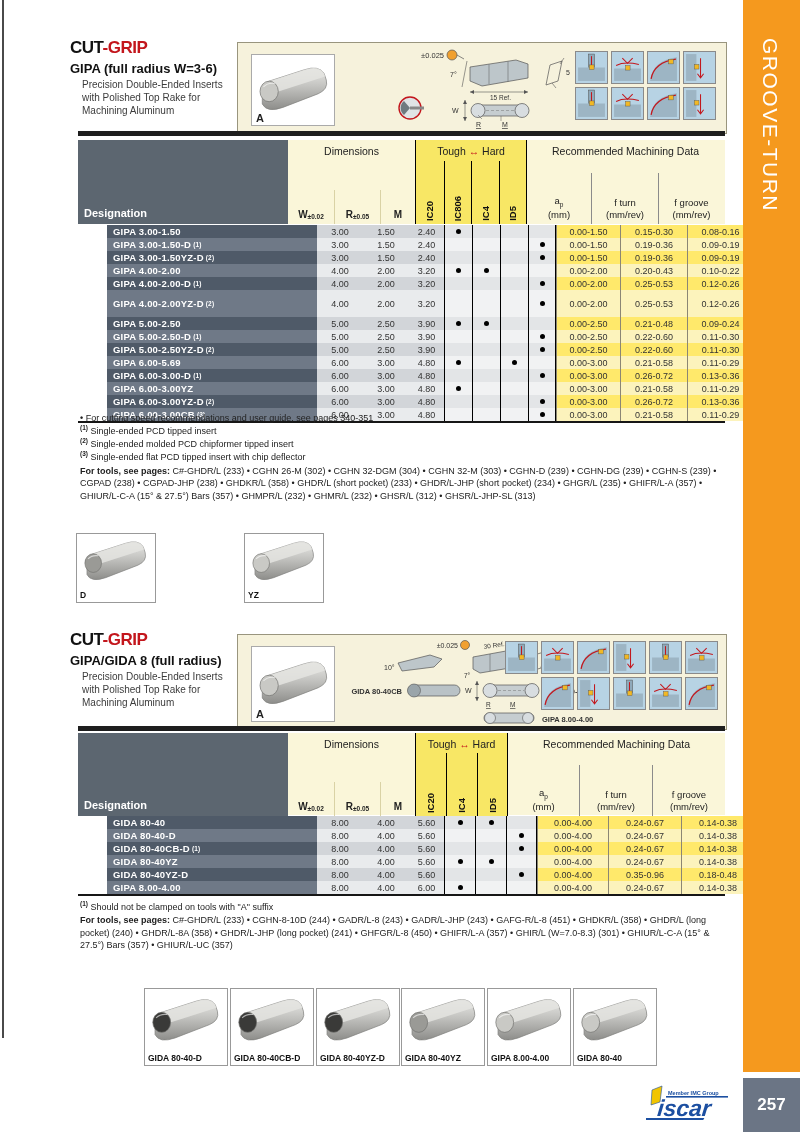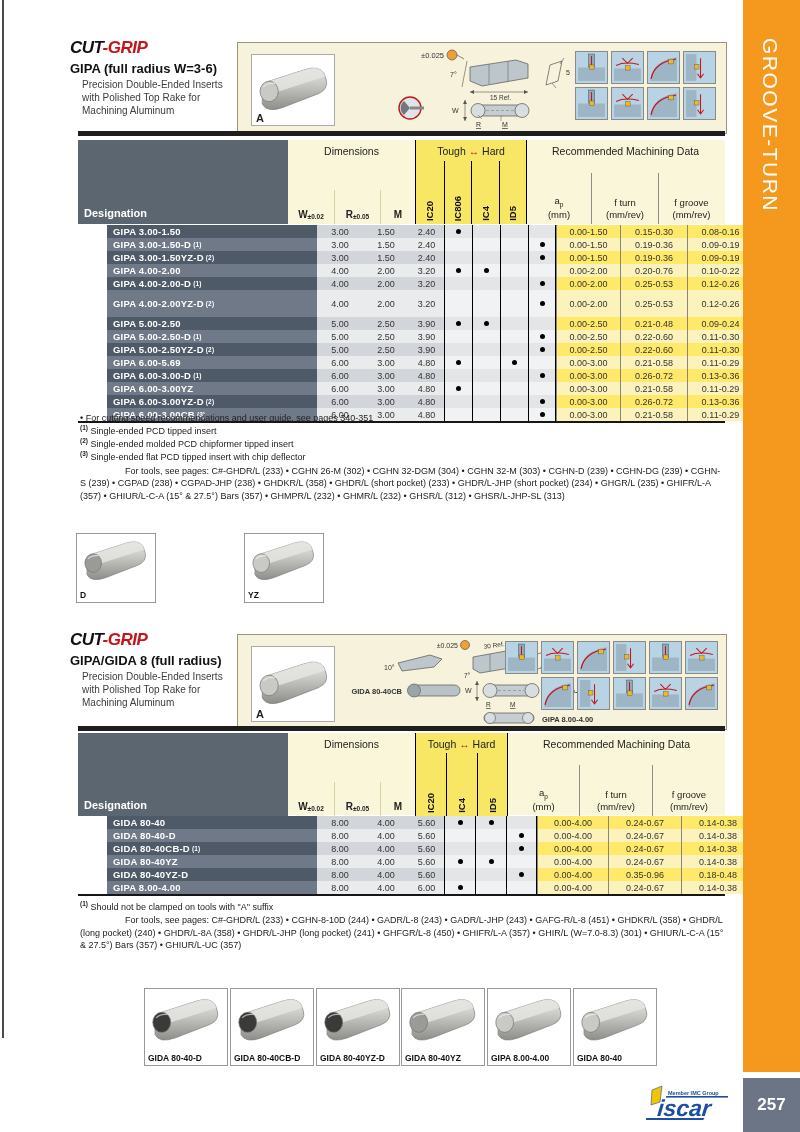--- a/index.html
+++ b/index.html
@@ -8,21 +8,21 @@
   .left-rule{position:absolute;left:2px;top:0;width:2px;height:1038px;background:#4a4a4a;}
   
   .side-banner{position:absolute;left:743px;top:0;width:57px;height:1072px;background:#F5991E;}
   .side-banner .vtxt{position:absolute;top:38px;left:15px;writing-mode:vertical-rl;
         font-size:21px;color:#fff;letter-spacing:1.5px;}
   .page-box{position:absolute;left:743px;top:1078px;width:57px;height:54px;background:#6B7585;
         color:#fff;font-weight:bold;font-size:17px;display:flex;align-items:center;justify-content:center;}
   .iscar{position:absolute;left:646px;top:1084px;width:92px;height:40px;}
   
   .section{position:absolute;left:0;width:800px;}
-  .cutgrip{position:absolute;left:70px;font-style:italic;font-weight:bold;font-size:17px;letter-spacing:-0.5px;}
+  .cutgrip{position:absolute;left:70px;font-weight:bold;font-size:17px;letter-spacing:-0.5px;}
   .cutgrip .cut{color:#111;}
   .cutgrip .grip{color:#C3161C;}
   .sec-title{position:absolute;left:70px;font-weight:bold;font-size:13px;color:#111;width:170px;}
   .sec-sub{position:absolute;left:70px;font-size:10px;color:#3c3c3c;line-height:1.3;white-space:pre-line;width:170px;margin-left:12px;}
   
   .panel{position:absolute;background:#F6F2DC;border:1px solid #99957e;}
   .photo-box{position:absolute;left:13px;top:11px;width:82px;background:#fff;border:1px solid #aaa;}
   .photo-a{position:absolute;left:4px;bottom:1px;font-weight:bold;font-size:11px;color:#222;}
   .dwg{position:absolute;}
   .icon-grid{position:absolute;display:flex;flex-direction:column;align-items:flex-end;}
@@ -71,21 +71,21 @@
   .c-mach{display:flex;align-items:center;justify-content:center;font-size:9px;color:#333;
         border-left:1px solid #8b8674;}
   .trow:nth-child(odd) .c-mach{background:#FFE96B;}
   .trow:nth-child(even) .c-mach{background:#FCF3BC;}
   
   .fnblock{position:absolute;left:80px;width:645px;}
   .fn{font-size:9px;color:#222;line-height:1.35;}
   .fn .mk{font-weight:bold;}
   .fn sup{font-size:6.5px;font-weight:bold;}
   .tools{font-size:9px;color:#222;line-height:1.4;margin-top:1px;}
-  .tools b{font-weight:normal;margin-left:45px;}
+  .tools b{font-weight:bold;}
   
   .img-box{position:absolute;background:#fff;border:1px solid #999;}
   .img-label{position:absolute;left:3px;bottom:2px;font-size:8.5px;font-weight:bold;color:#111;white-space:nowrap;}
   svg text{font-family:"Liberation Sans",sans-serif;}
 </style>
 </head>
 <body>
 
 <div class="page">
   <div class="left-rule"></div>
@@ -299,21 +299,21 @@
             <div class="c-num">3.20</div>
             <div class="c-grade gfirst ">
               <span class="dot"></span>
             </div>
             <div class="c-grade  ">
               <span class="dot"></span>
             </div>
             <div class="c-grade  "></div>
             <div class="c-grade  glast"></div>
             <div class="c-mach">0.00-2.00</div>
-            <div class="c-mach">0.20-0.76</div>
+            <div class="c-mach">0.20-0.43</div>
             <div class="c-mach">0.10-0.22</div>
           </div>
           <div class="trow" style="grid-template-columns:210px 46px 46px 35px 28px 28px 28px 28px 64px 67px 66px;height:13px">
             <div class="c-desig">GIPA 4.00-2.00-D<sup>(1)</sup></div>
             <div class="c-num">4.00</div>
             <div class="c-num">2.00</div>
             <div class="c-num">3.20</div>
             <div class="c-grade gfirst "></div>
             <div class="c-grade  "></div>
             <div class="c-grade  "></div>

